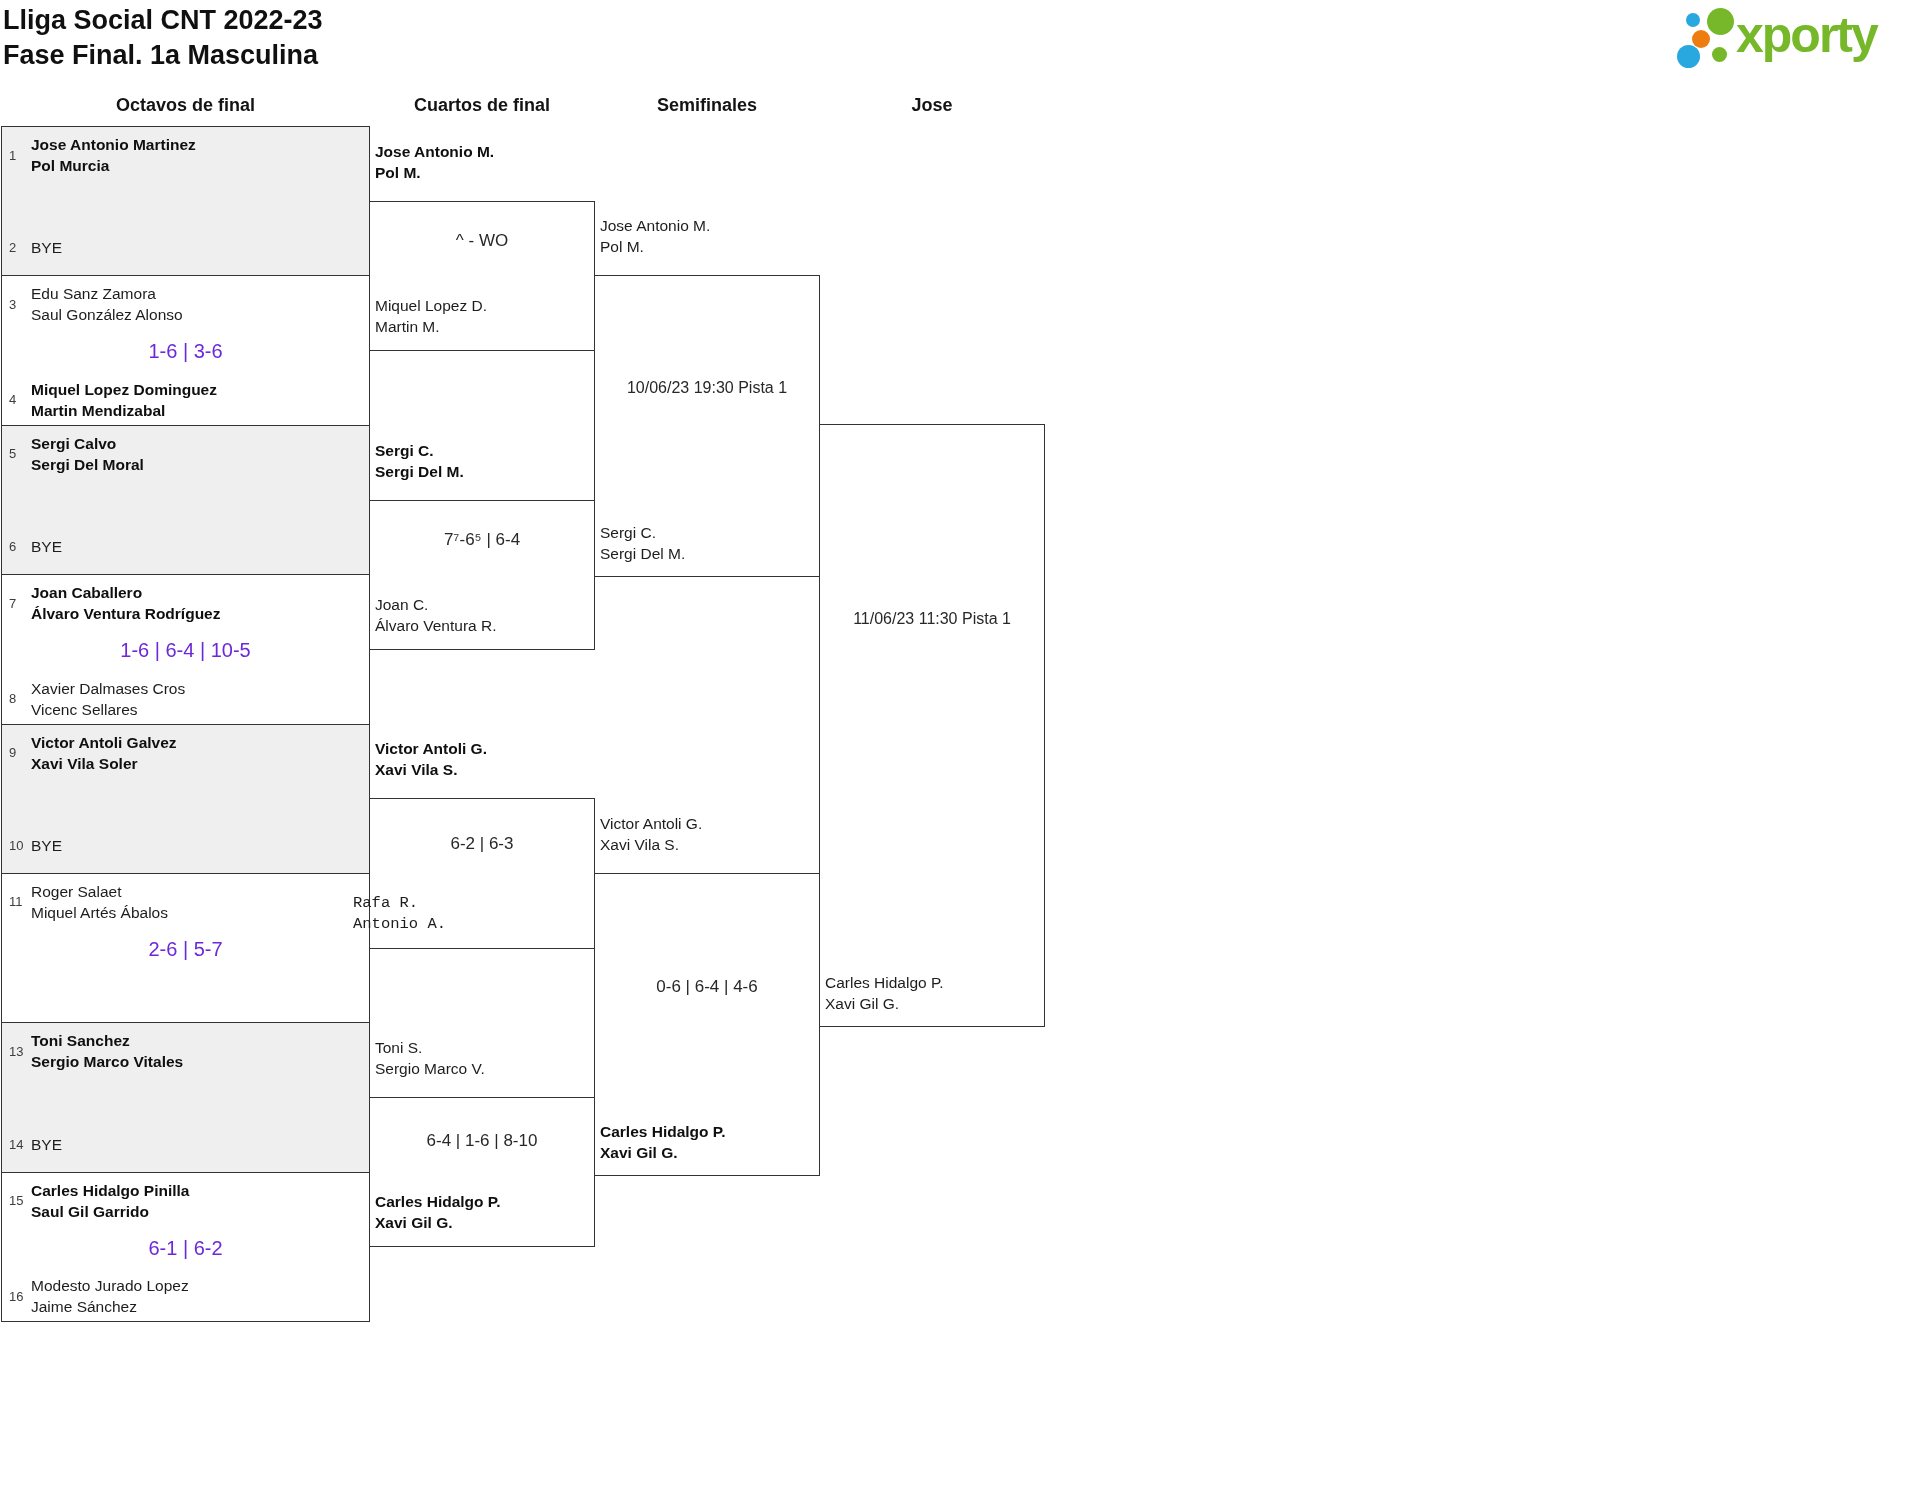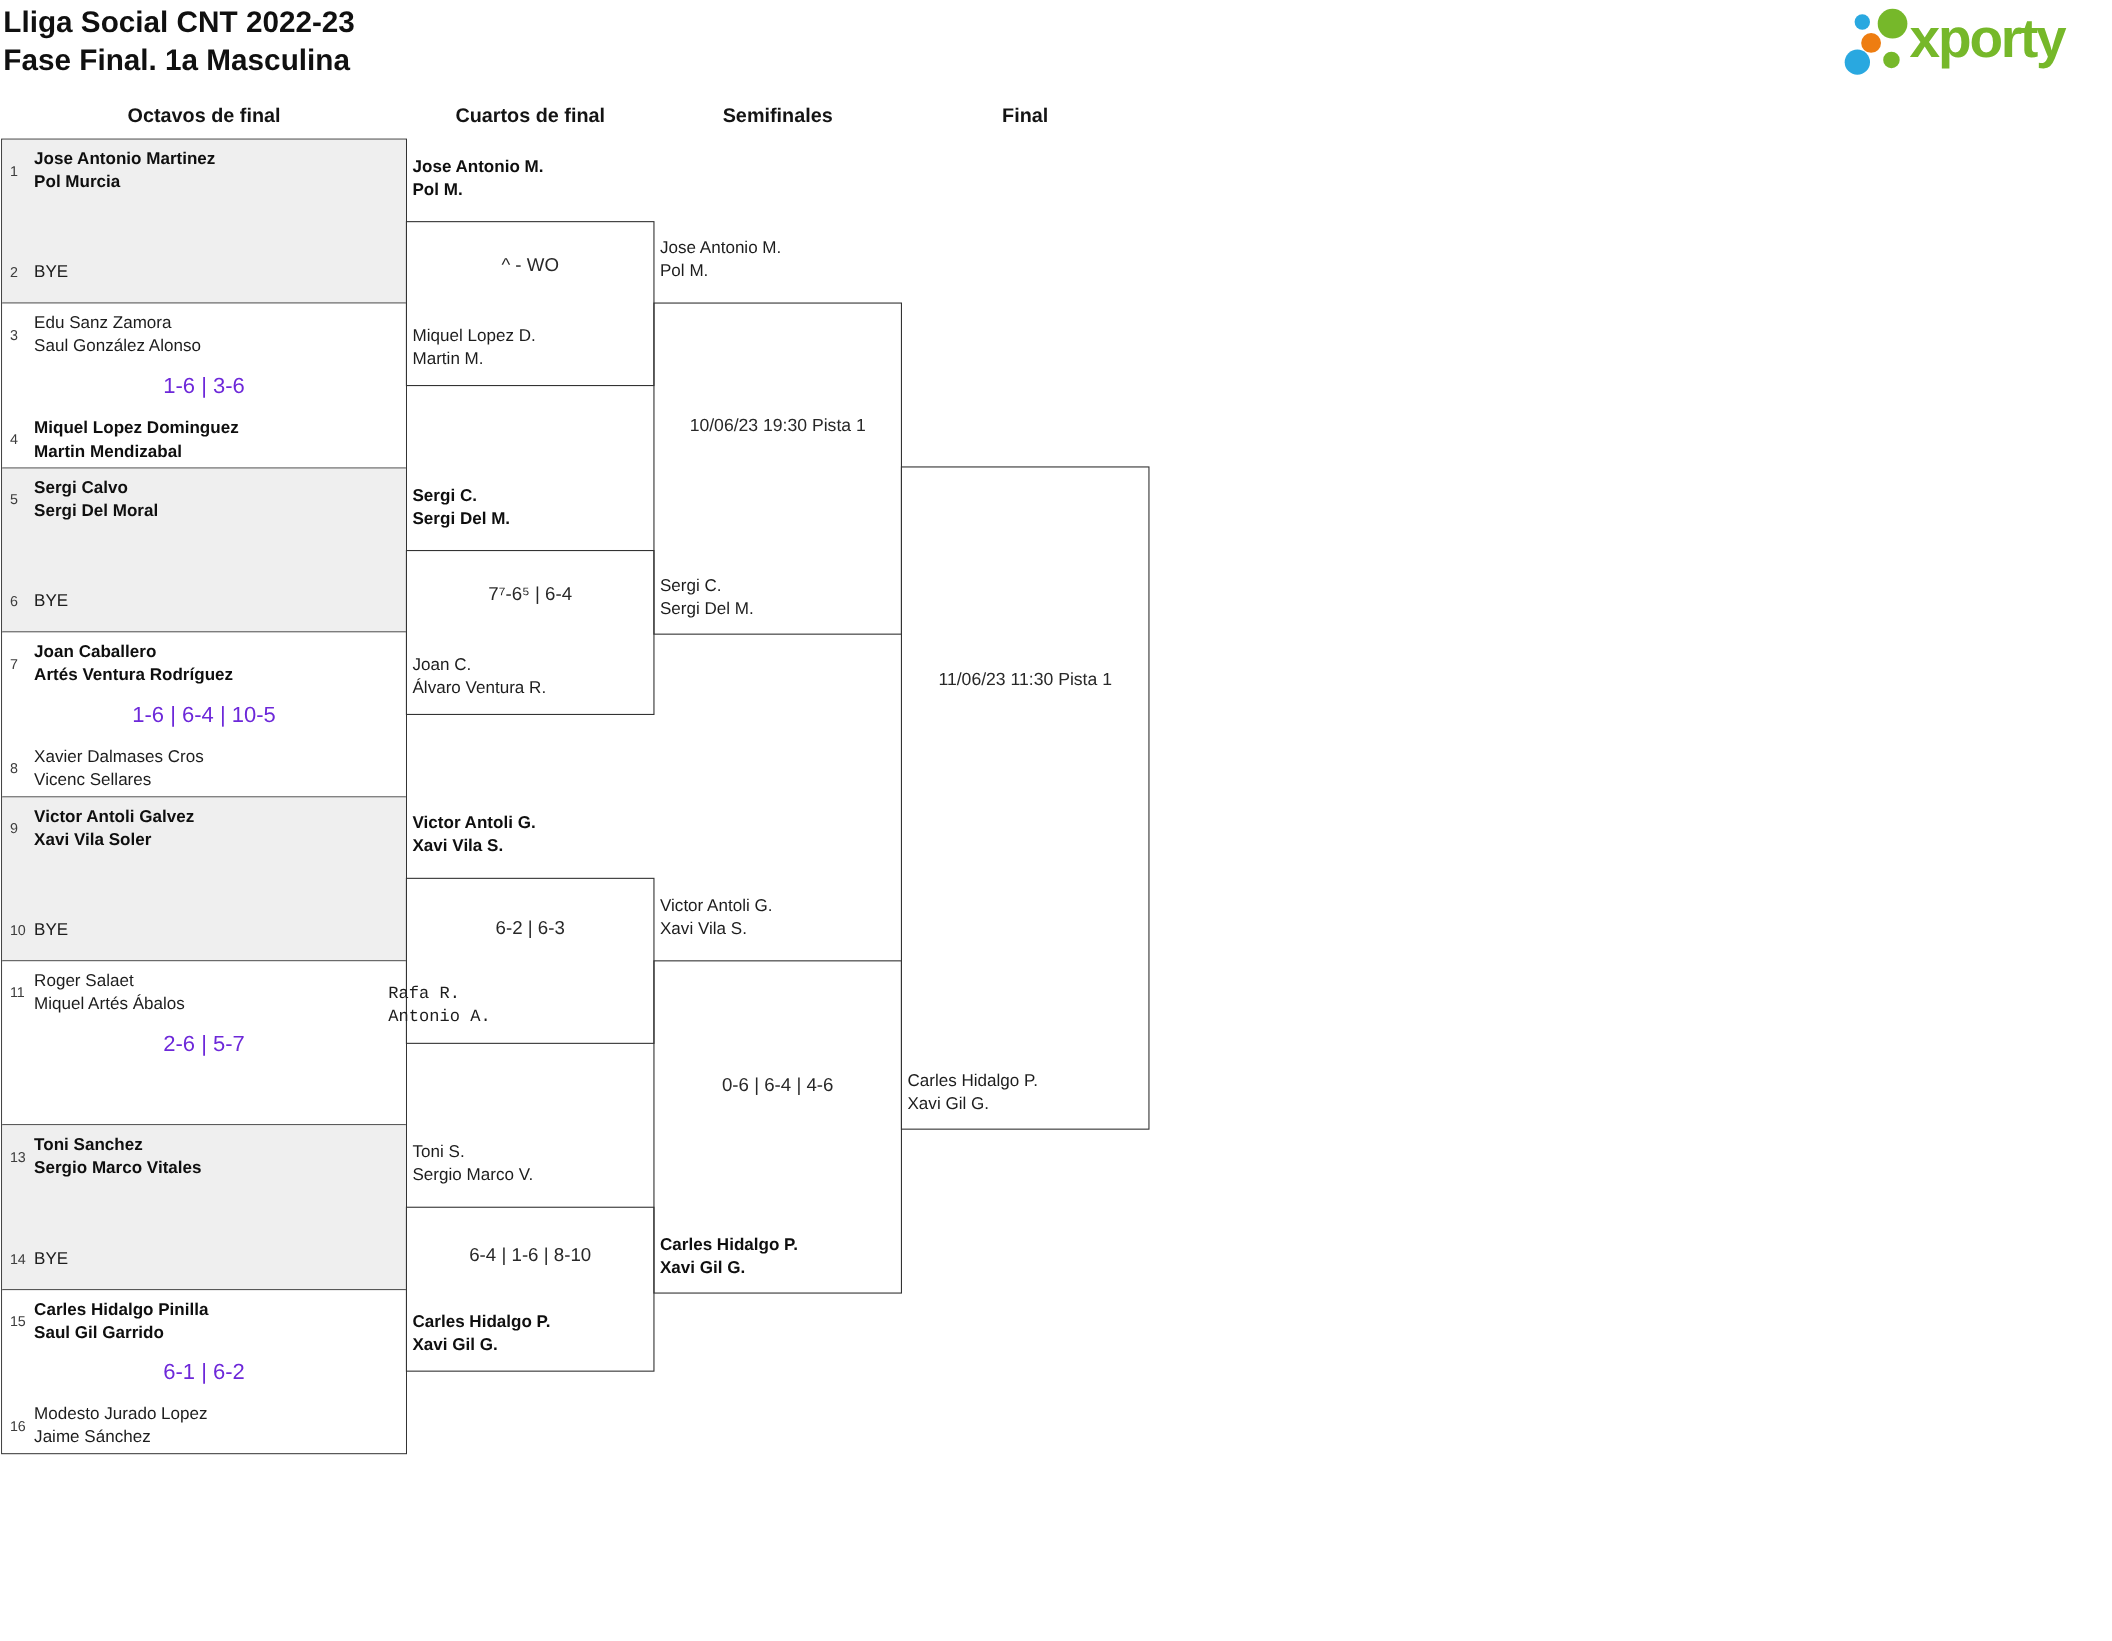--- a/index.html
+++ b/index.html
@@ -53,21 +53,21 @@
     <span class="dot" style="left:37px;top:8px;width:27px;height:27px;background:#76b82a;"></span>
     <span class="dot" style="left:22px;top:30px;width:18px;height:18px;background:#ee7d11;"></span>
     <span class="dot" style="left:7px;top:45px;width:23px;height:23px;background:#29a8e0;"></span>
     <span class="dot" style="left:42px;top:47px;width:15px;height:15px;background:#76b82a;"></span>
     <span class="logo-text">xporty</span>
   </div>
 
   <div class="round-header" style="left:1px;width:369px;">Octavos de final</div>
   <div class="round-header" style="left:369px;width:226px;">Cuartos de final</div>
   <div class="round-header" style="left:594px;width:226px;">Semifinales</div>
-  <div class="round-header" style="left:819px;width:226px;">Final</div>
+  <div class="round-header" style="left:819px;width:226px;">Jose</div>
 
   <div class="r16">
 
     <div class="r16-row gray">
       <div class="prow ptop">
         <span class="seed">1</span>
         <span class="pnames bold">
             <span>Jose Antonio Martinez</span>
             <span>Pol Murcia</span>
           </span>
@@ -114,21 +114,21 @@
             <span>BYE</span>
           </span>
       </div>
     </div>
 
     <div class="r16-row">
       <div class="prow ptop">
         <span class="seed">7</span>
         <span class="pnames bold">
             <span>Joan Caballero</span>
-            <span>Artés Ventura Rodríguez</span>
+            <span>Álvaro Ventura Rodríguez</span>
           </span>
       </div>
       <div class="mscore">1-6 | 6-4 | 10-5</div>
       <div class="prow pbot">
         <span class="seed">8</span>
         <span class="pnames">
             <span>Xavier Dalmases Cros</span>
             <span>Vicenc Sellares</span>
           </span>
       </div>

